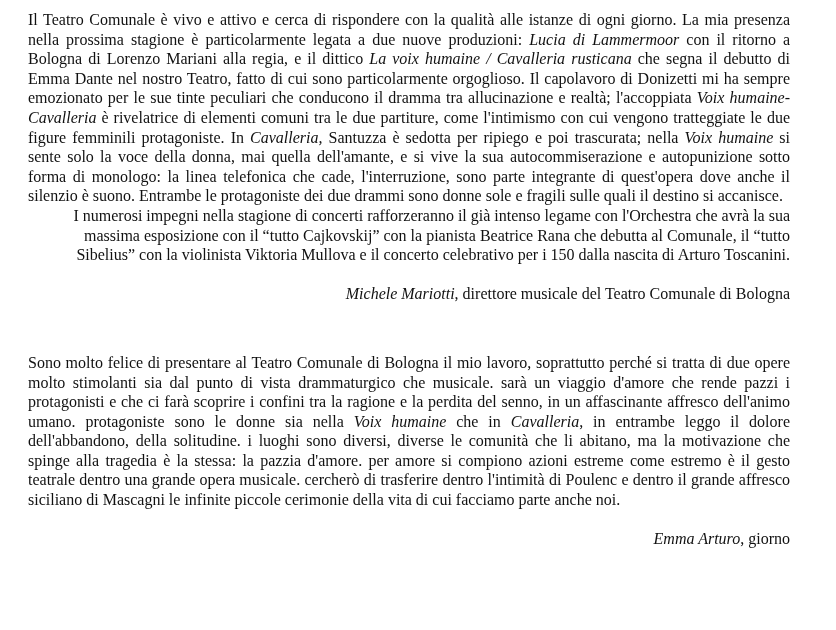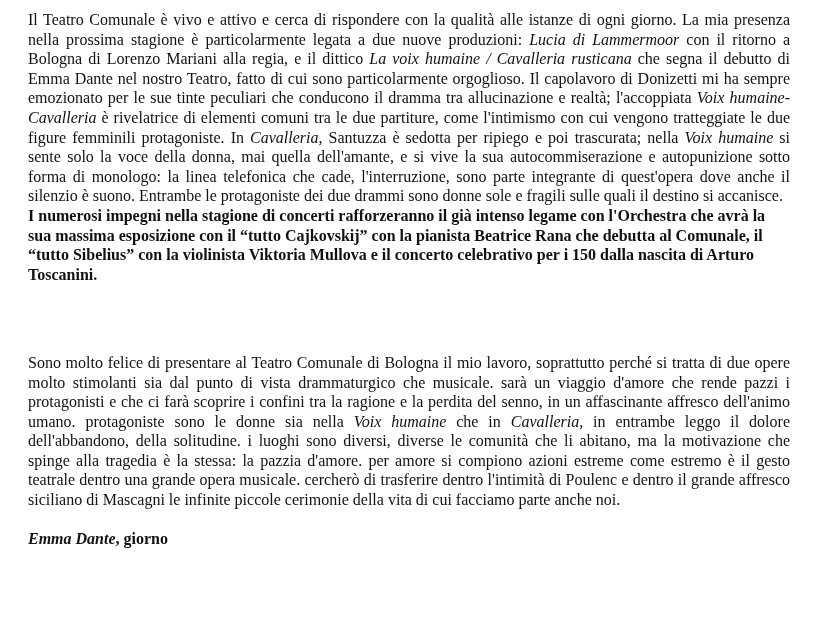--- a/index.html
+++ b/index.html
@@ -3,39 +3,40 @@
   <meta charset="utf-8">
   <style>
     html, body { margin: 0; padding: 0; background: #ffffff; }
     body { width: 836px; height: 630px; overflow: hidden; position: relative; }
     .doc {
       position: absolute; left: 28px; top: 10px; width: 762px;
       font-family: "Liberation Serif", "DejaVu Serif", serif;
       font-size: 16px; line-height: 19.6px; color: #111111;
     }
     .para { margin: 0; text-align: justify; }
-    .para-left { margin: 0; text-align: left; font-weight: bold; }
+    .para-left { margin: 0; text-align: right; }
     .gap1 { height: 19.6px; }
     .gap3 { height: 49px; }
     .gap-sig { height: 19.6px; }
     i { font-style: italic; }
   </style>
 </head>
 <body>
 
 <div class="doc">
 
   <p class="para"><span>Il Teatro Comunale è vivo e attivo e cerca di rispondere con la qualità alle istanze di ogni giorno. La mia presenza nella prossima stagione è particolarmente legata a due nuove produzioni: </span><i>Lucia di Lammermoor</i><span> con il ritorno a Bologna di Lorenzo Mariani alla regia, e il dittico </span><i>La voix humaine / Cavalleria rusticana</i><span> che segna il debutto di Emma Dante nel nostro Teatro, fatto di cui sono particolarmente orgoglioso. Il capolavoro di Donizetti mi ha sempre emozionato per le sue tinte peculiari che conducono il dramma tra allucinazione e realtà; l'accoppiata </span><i>Voix humaine-Cavalleria</i><span> è rivelatrice di elementi comuni tra le due partiture, come l'intimismo con cui vengono tratteggiate le due figure femminili protagoniste. In </span><i>Cavalleria,</i><span> Santuzza è sedotta per ripiego e poi trascurata; nella </span><i>Voix humaine</i><span> si sente solo la voce della donna, mai quella dell'amante, e si vive la sua autocommiserazione e autopunizione sotto forma di monologo: la linea telefonica che cade, l'interruzione, sono parte integrante di quest'opera dove anche il silenzio è suono. Entrambe le protagoniste dei due drammi sono donne sole e fragili sulle quali il destino si accanisce.</span></p>
 
   <p class="para-left">I numerosi impegni nella stagione di concerti rafforzeranno il già intenso legame con l'Orchestra che avrà la sua massima esposizione con il “tutto Cajkovskij” con la pianista Beatrice Rana che debutta al Comunale, il “tutto Sibelius” con la violinista Viktoria Mullova e il concerto celebrativo per i 150 dalla nascita di Arturo Toscanini.</p>
 
   <div class="gap1"></div>
 
+  <p class="para-left"><i>Michele Mariotti</i><span>, direttore musicale del Teatro Comunale di Bologna</span></p>
 
   <div class="gap3"></div>
 
   <p class="para"><span>Sono molto felice di presentare al Teatro Comunale di Bologna il mio lavoro, soprattutto perché si tratta di due opere molto stimolanti sia dal punto di vista drammaturgico che musicale. sarà un viaggio d'amore che rende pazzi i protagonisti e che ci farà scoprire i confini tra la ragione e la perdita del senno, in un affascinante affresco dell'animo umano. protagoniste sono le donne sia nella </span><i>Voix humaine</i><span> che in </span><i>Cavalleria</i><span>, in entrambe leggo il dolore dell'abbandono, della solitudine. i luoghi sono diversi, diverse le comunità che li abitano, ma la motivazione che spinge alla tragedia è la stessa: la pazzia d'amore. per amore si compiono azioni estreme come estremo è il gesto teatrale dentro una grande opera musicale. cercherò di trasferire dentro l'intimità di Poulenc e dentro il grande affresco siciliano di Mascagni le infinite piccole cerimonie della vita di cui facciamo parte anche noi.</span></p>
 
   <div class="gap-sig"></div>
 
-  <p class="para-left"><i>Emma Dante</i><span>, giorno</span></p>
+  <p class="para-left"><i>Emma Arturo</i><span>, giorno</span></p>
 
 </div>
 
 </body></html>

